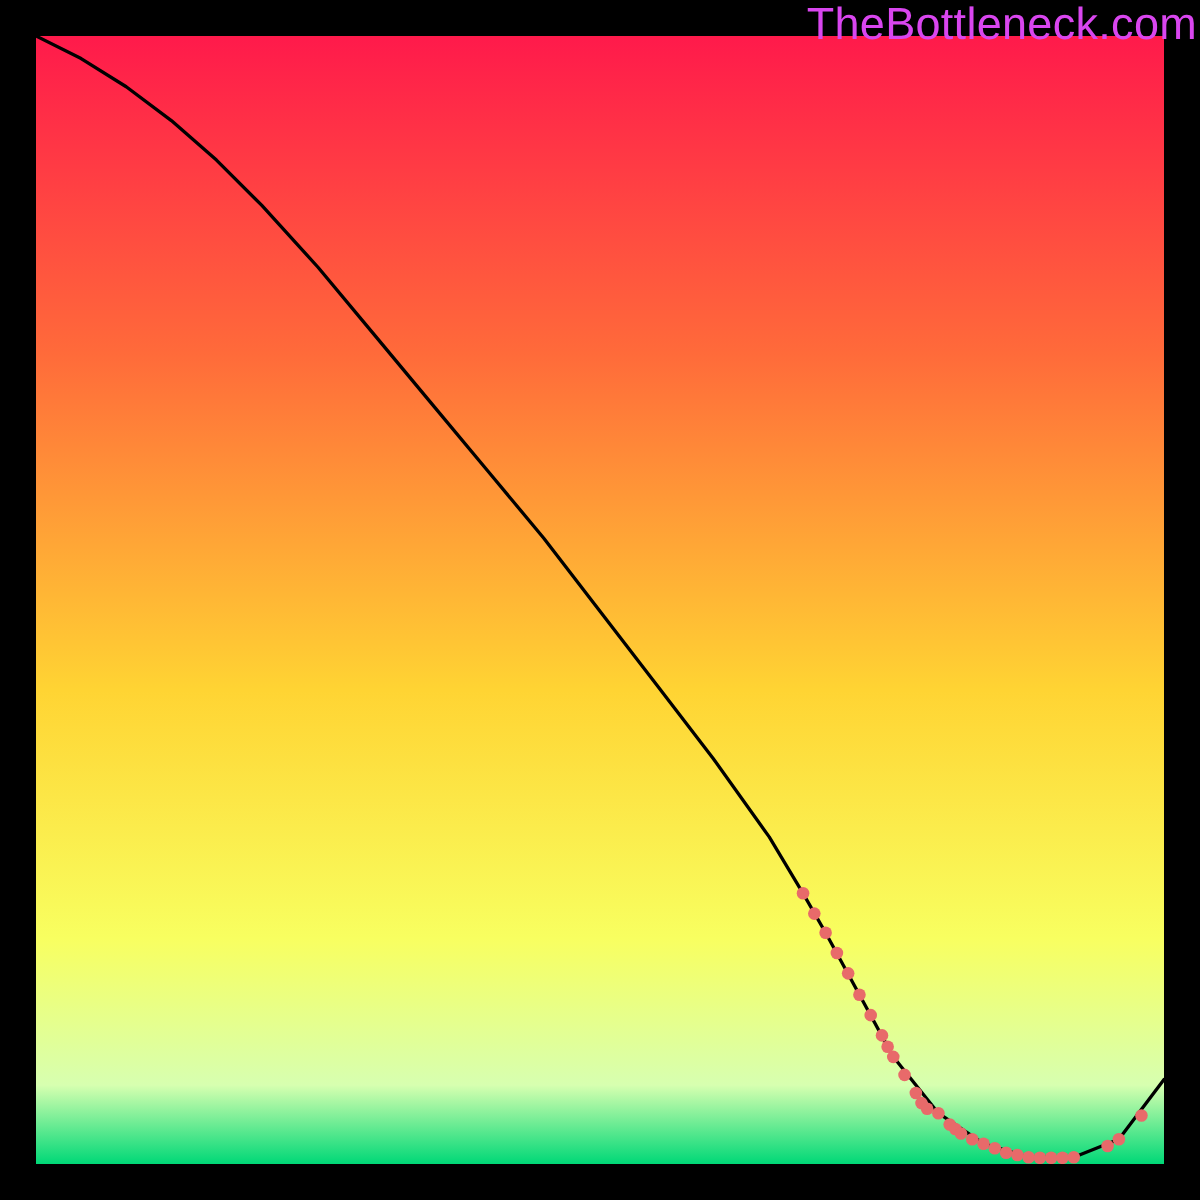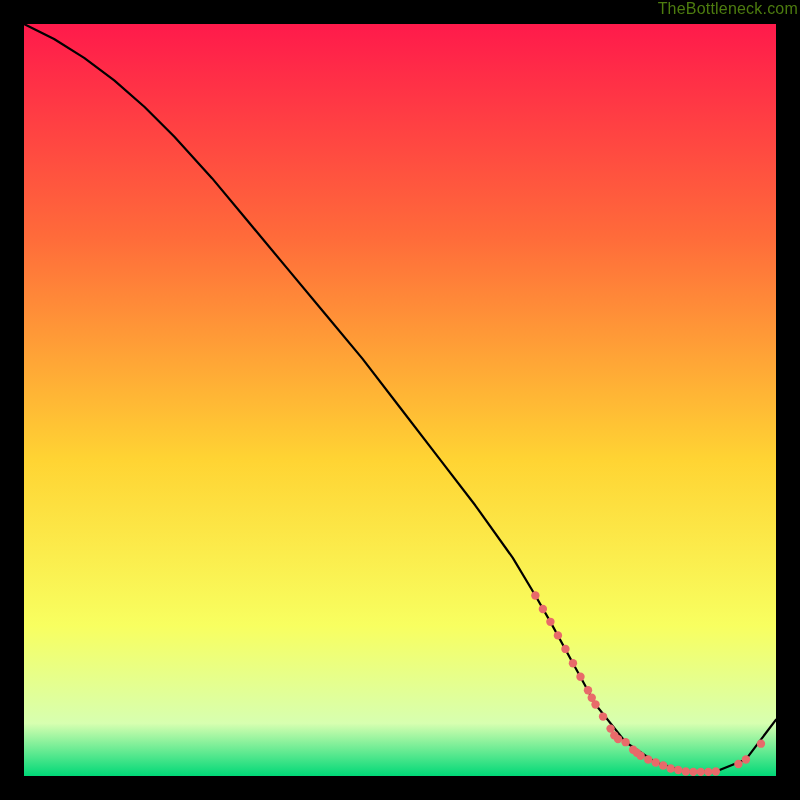--- a/index.html
+++ b/index.html
@@ -16,22 +16,22 @@
     left: 24px;
     top: 24px;
     width: 752px;
     height: 752px;
     background: #000;
   }
   .watermark {
     position: absolute;
     top: 0px;
     right: 2px;
-    color: #4d7c0f;
-    font-size: 16px;
+    color: #d946ef;
+    font-size: 30px;
     font-weight: 500;
     letter-spacing: 0.2px;
   }
   svg {
     position: absolute;
     left: 0;
     top: 0;
   }
 </style>
 </head>

